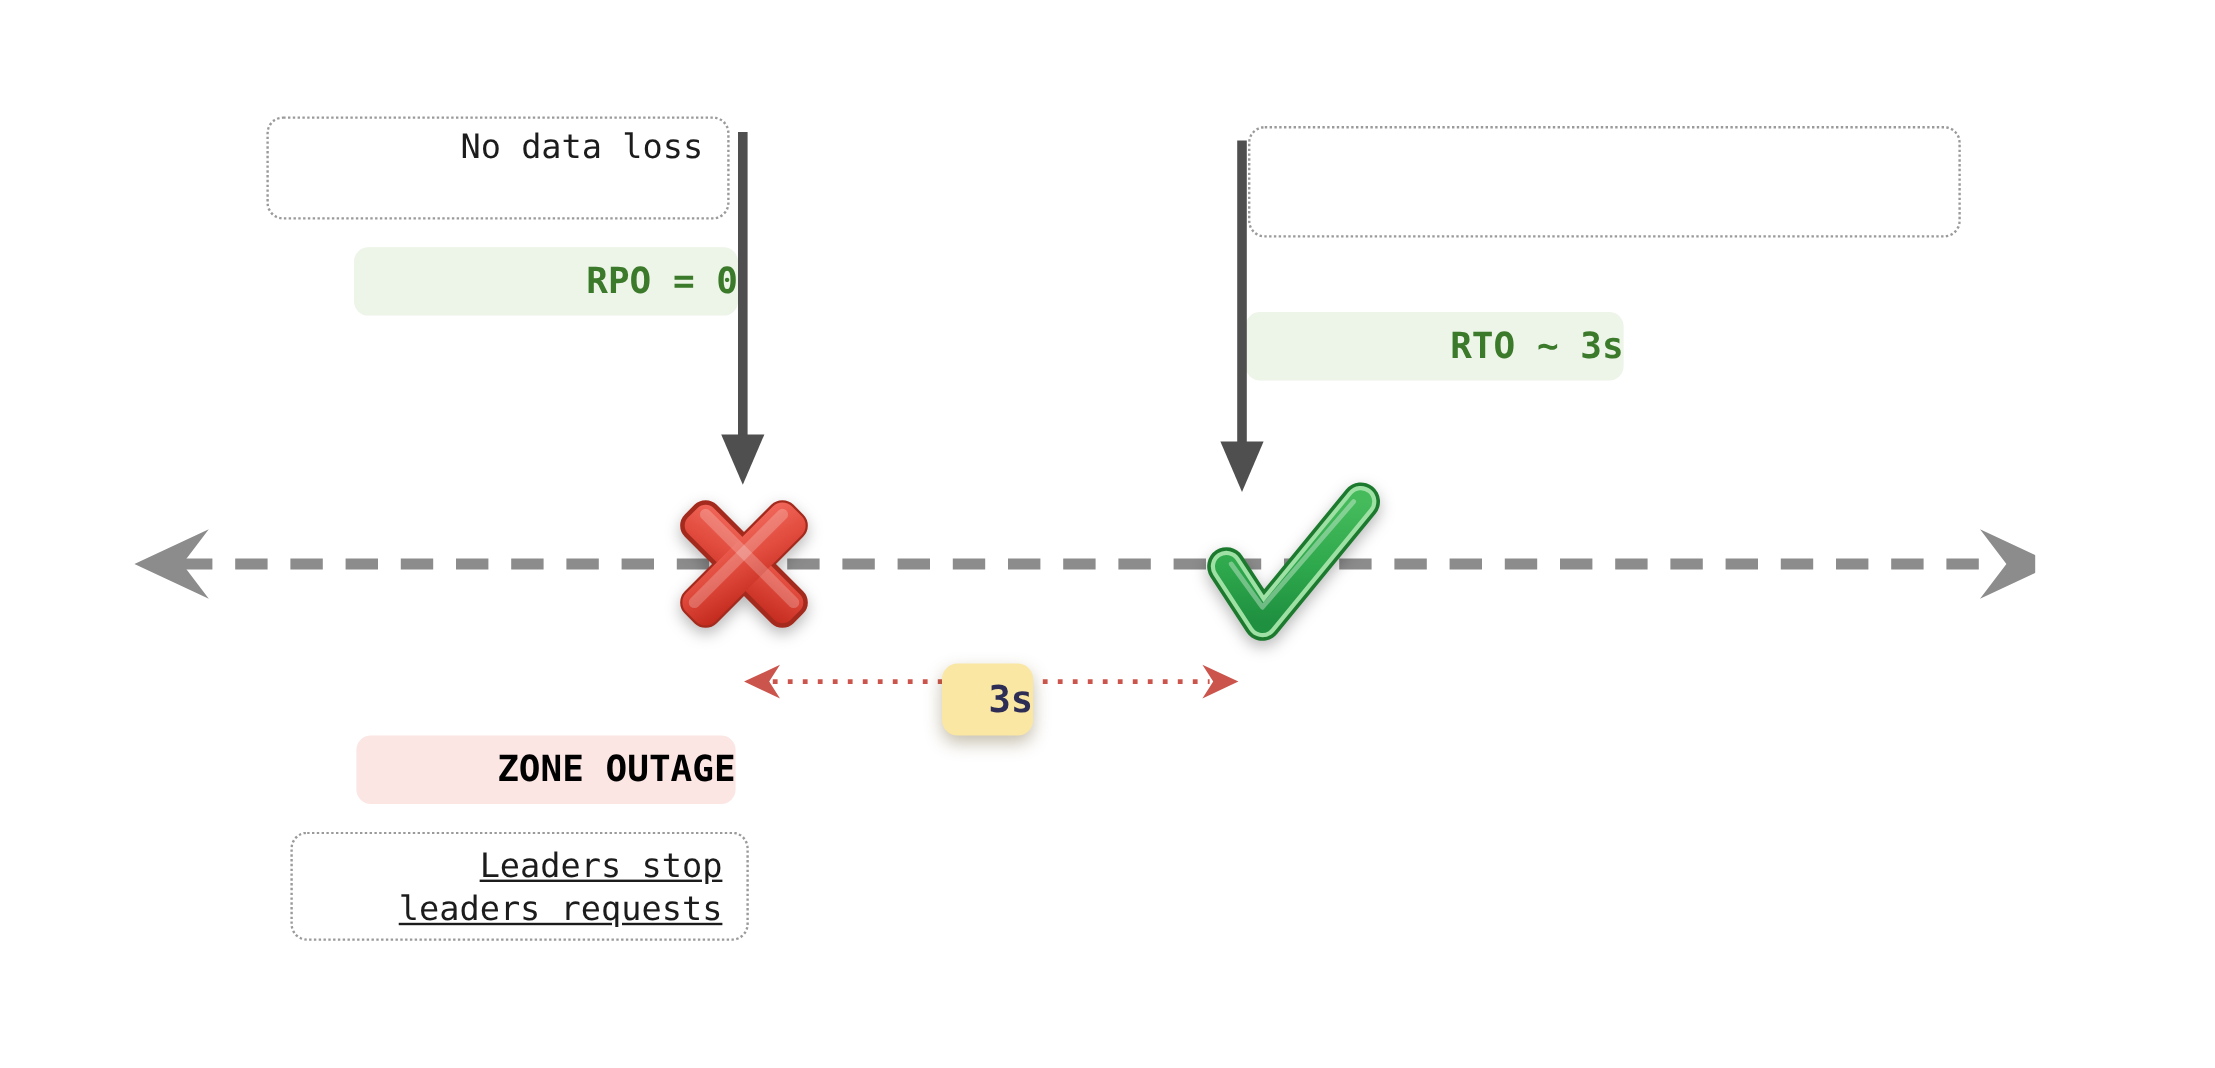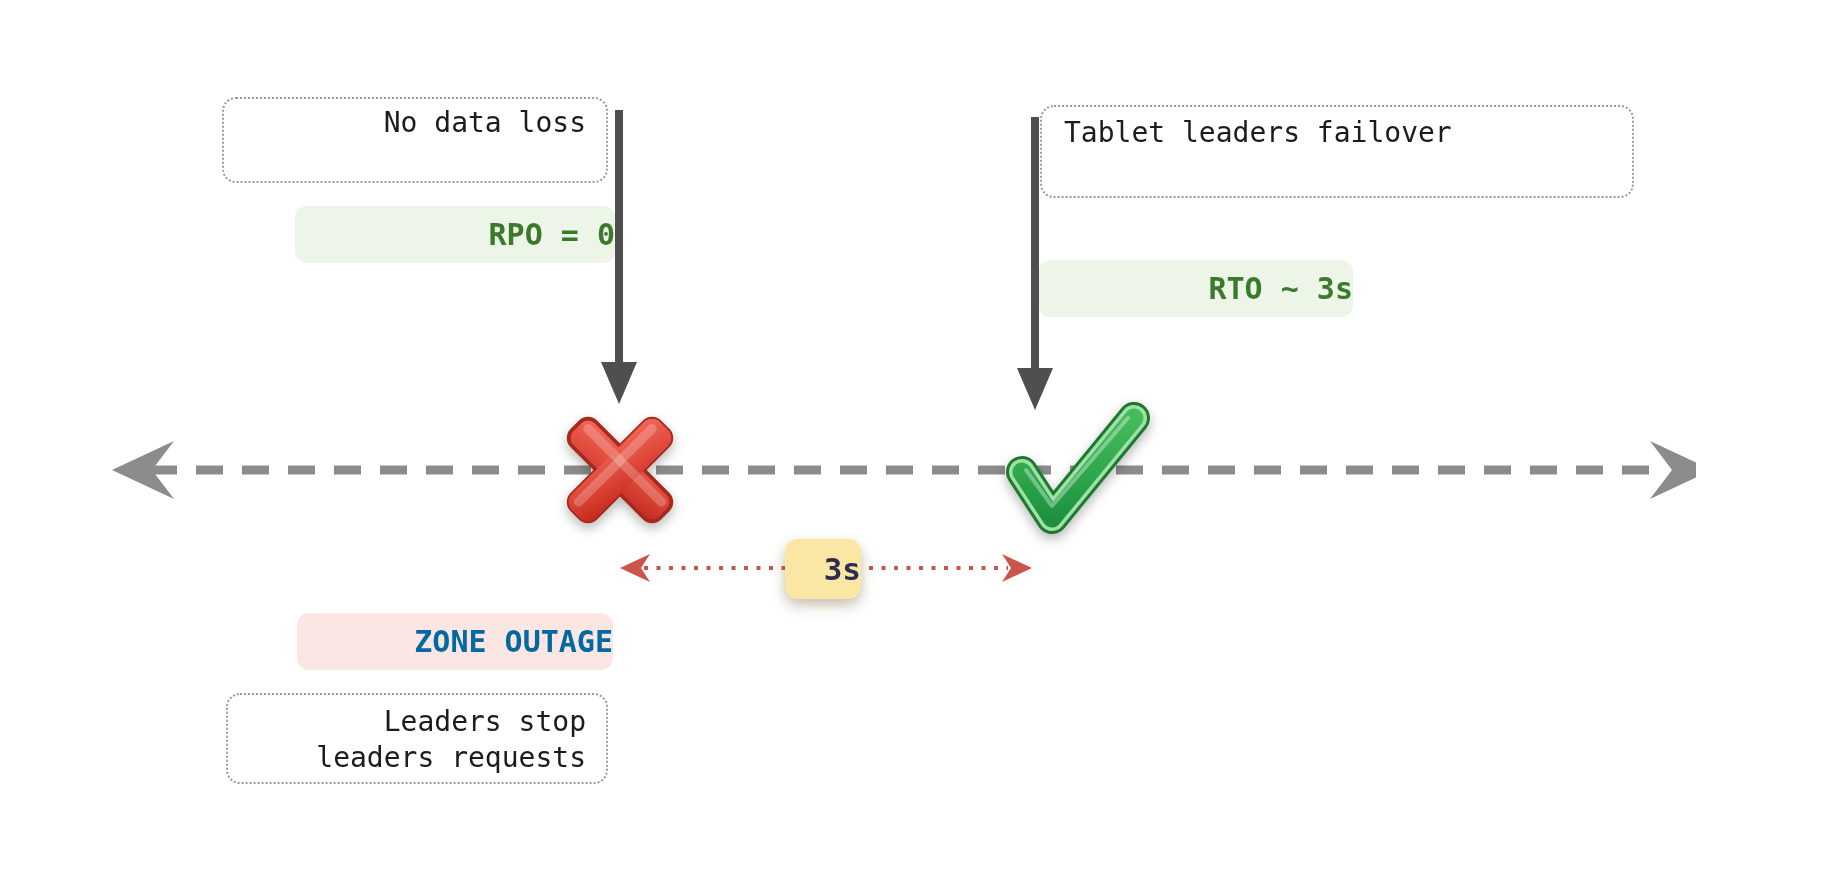--- a/index.html
+++ b/index.html
@@ -29,26 +29,27 @@
   
   .badge{
     border-radius:12px;
     box-sizing:border-box;
     text-align:right;
     font-weight:bold;
     font-size:30px;
     white-space:nowrap;
   }
   .badge-green{background:#edf4e8;color:#3b7a2a;}
-  .badge-red{background:#fbe6e3;color:#0369a1;}
+  .badge-red{background:#fbe6e3;color:#000000;}
   .badge-yellow{
     background:#fae7a3;color:#2d2d55;
     border-radius:13px;
     box-shadow:0 6px 14px rgba(90,70,20,0.35);
     font-size:31px;
+    margin-top:14px;
   }
 
   svg{display:block;overflow:visible;}
   .shadowed{filter:drop-shadow(0 5px 6px rgba(0,0,0,0.28));}
 </style>
 </head>
 <body>
 
 <div class="stage">
 
@@ -64,21 +65,20 @@
     <polygon points="432,23 402,9 411,23 402,37" fill="#cb554c"></polygon>
   </svg>
 
   <div class="abs note-box note-right" style="left:222px;top:97px;width:386px;height:86px;">
     <span class="line">No data loss</span>
   </div>
 
   <div class="abs badge badge-green" style="left:295px;top:206px;width:320px;height:57px;line-height:57px;">RPO = 0</div>
 
   <div class="abs note-box note-left" style="left:1040px;top:105px;width:594px;height:93px;">
-    <span class="line">Tablet leaders failover</span>
   </div>
 
   <div class="abs badge badge-green" style="left:1038px;top:215px;width:315px;height:57px;line-height:57px;margin-top:45px;">RTO ~ 3s</div>
 
   <svg class="abs" style="left:597px;top:110px;" width="44" height="296" viewBox="0 0 44 296">
     <line x1="22" y1="0" x2="22" y2="254" stroke="#4f4f4f" stroke-width="8"></line>
     <polygon points="4,252 40,252 22,294" fill="#4f4f4f"></polygon>
   </svg>
   <svg class="abs" style="left:1013px;top:117px;" width="44" height="296" viewBox="0 0 44 296">
     <line x1="22" y1="0" x2="22" y2="253" stroke="#4f4f4f" stroke-width="8"></line>
@@ -113,18 +113,18 @@
     <polyline points="14,66 44,112 126,12" fill="none" stroke="#1c7a2e" stroke-width="32" stroke-linecap="round" stroke-linejoin="round"></polyline>
     <polyline points="14,66 44,112 126,12" fill="none" stroke="#9fe0a4" stroke-width="26" stroke-linecap="round" stroke-linejoin="round"></polyline>
     <polyline points="14,66 44,112 126,12" fill="none" stroke="url(#gradGreen)" stroke-width="19" stroke-linecap="round" stroke-linejoin="round"></polyline>
     <polyline points="18,64 44,100 120,12" fill="none" stroke="#ffffff" stroke-width="4" stroke-linecap="round" stroke-linejoin="round" opacity="0.35"></polyline>
   </svg>
 
   <div class="abs badge badge-yellow" style="left:785px;top:539px;width:76px;height:60px;line-height:60px;">3s</div>
 
   <div class="abs badge badge-red" style="left:297px;top:613px;width:316px;height:57px;line-height:57px;">ZONE OUTAGE</div>
 
-  <div class="abs note-box note-right" style="left:226px;top:693px;width:382px;height:91px;padding-top:9px;">
+  <div class="abs note-box note-right" style="left:242px;top:693px;width:382px;height:91px;padding-top:9px;text-decoration:underline;">
     <span class="line">Leaders stop</span>
     <span class="line">leaders requests</span>
   </div>
 
 </div>
 
 </body></html>

